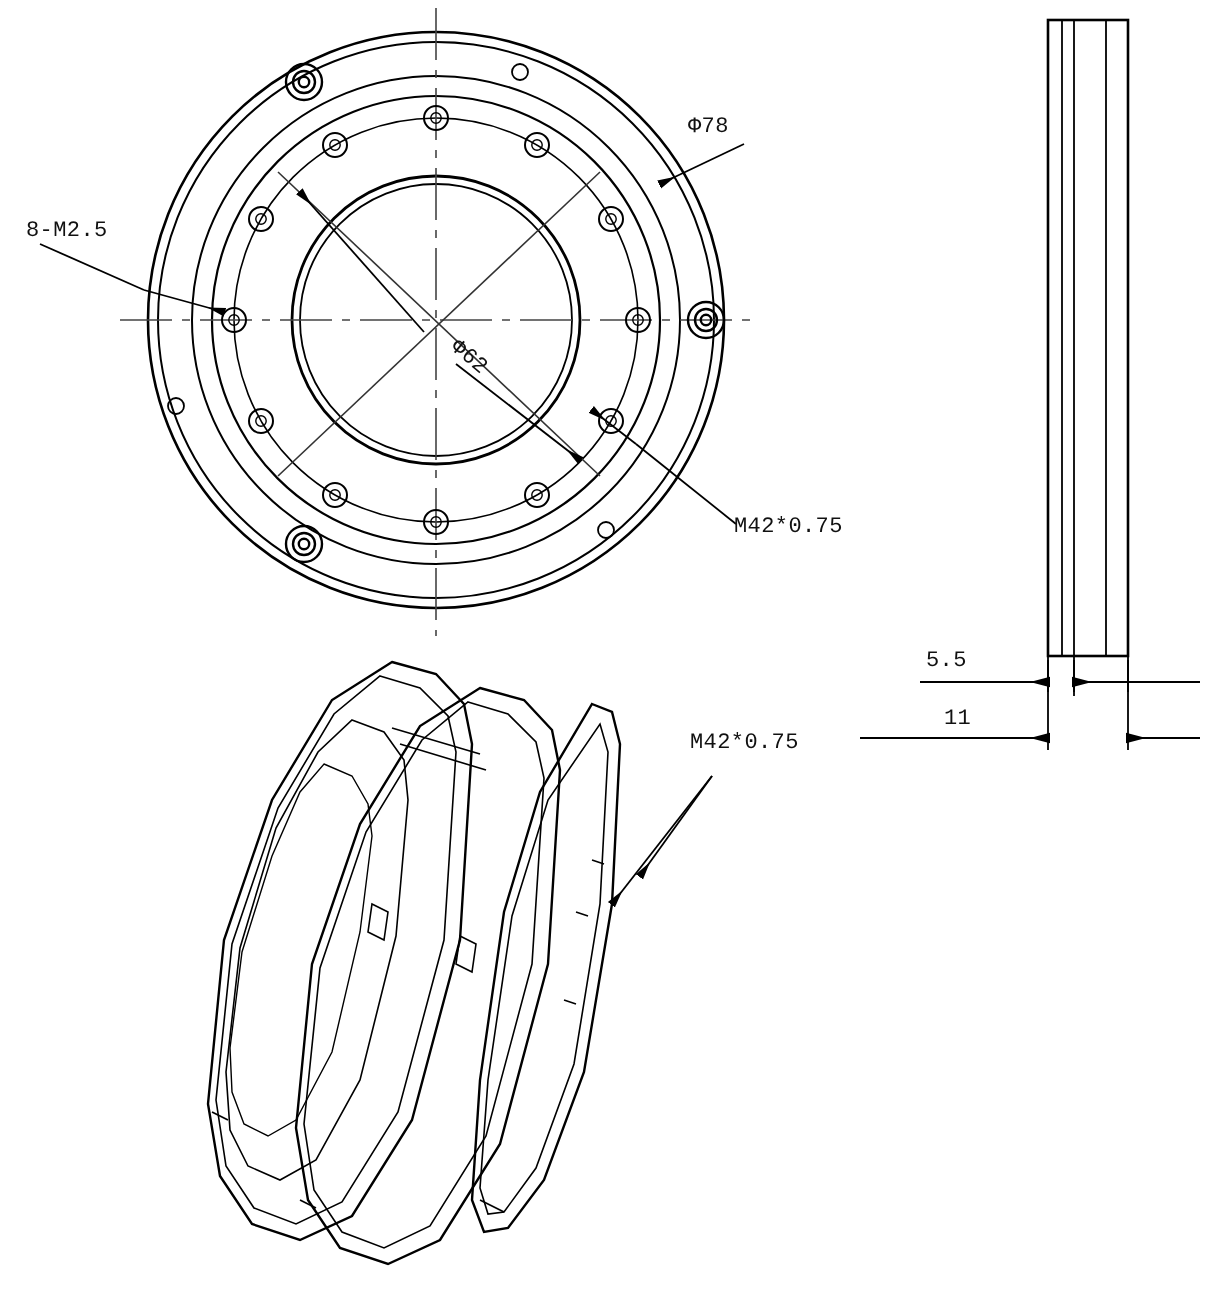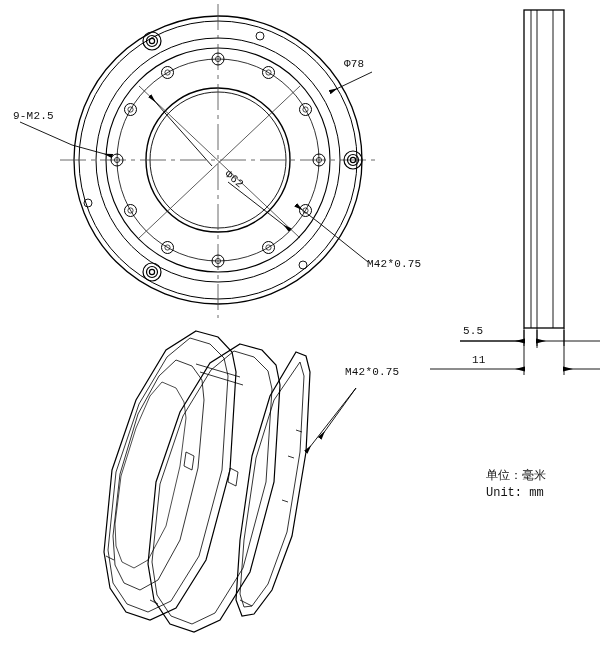--- a/index.html
+++ b/index.html
@@ -176,32 +176,28 @@
       <path d="M240,600 L252,606" stroke-width="0.8"></path>
     </g>
 
     <g stroke="#000" stroke-width="0.9" fill="none">
       <line x1="356" y1="388" x2="320" y2="438" marker-end="url(#arrS)"></line>
       <line x1="356" y1="388" x2="306" y2="452" marker-end="url(#arrS)"></line>
     </g>
 
   </svg>
 
-  <div class="lbl mono" style="left:13px;top:110px;">9-M2.5</div>
+  <div class="lbl mono" style="left:13px;top:110px;">8-M2.5</div>
 
   <div class="lbl mono" style="left:344px;top:58px;">Φ78</div>
 
   <div class="lbl mono" style="left:230px;top:168px;transform:rotate(40deg);transform-origin:left top;">Φ62</div>
 
   <div class="lbl mono" style="left:367px;top:258px;">M42*0.75</div>
 
   <div class="lbl mono" style="left:463px;top:325px;">5.5</div>
 
   <div class="lbl mono" style="left:460px;top:354px;margin-left:12px;">11</div>
 
   <div class="lbl mono" style="left:345px;top:366px;">M42*0.75</div>
 
-  <div class="units" style="left:486px;top:466px;">
-    <div class="cn">单位：毫米</div>
-    <div class="en">Unit: mm</div>
-  </div>
 
 </div>
 
 </body></html>

